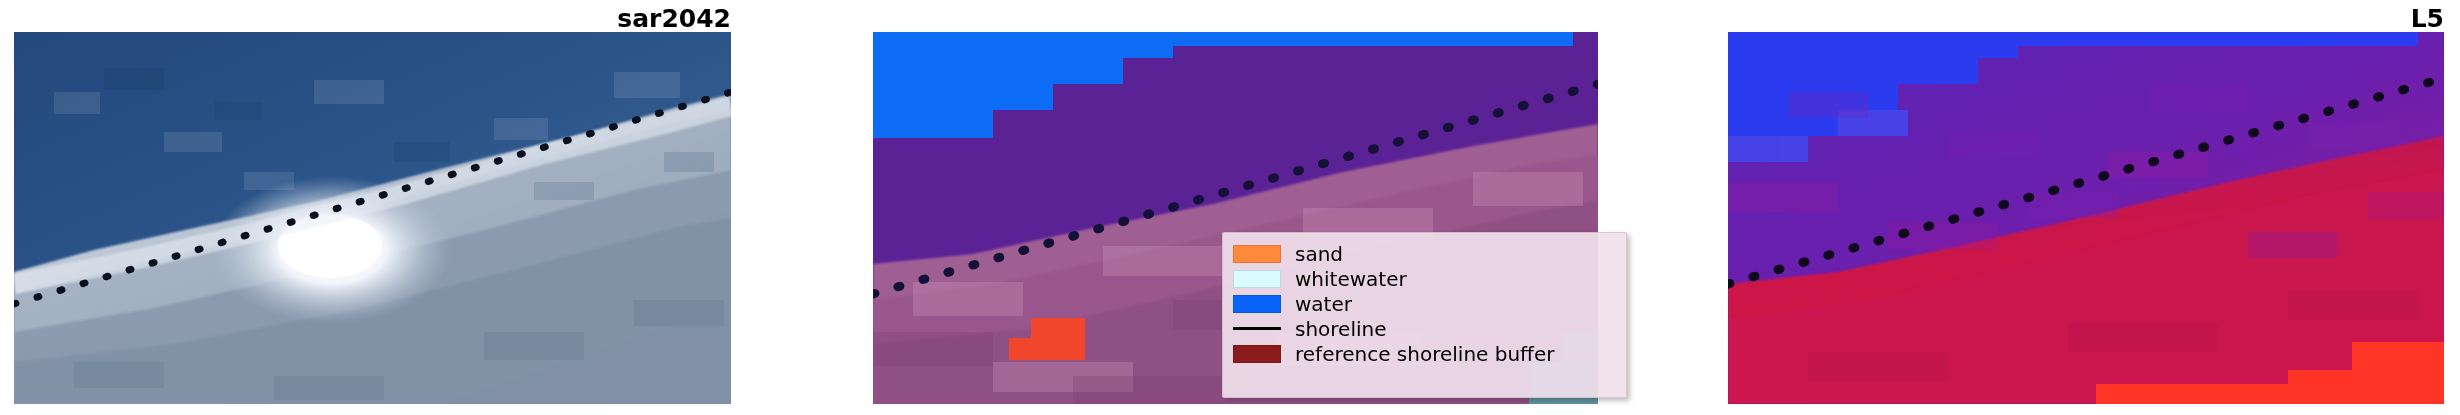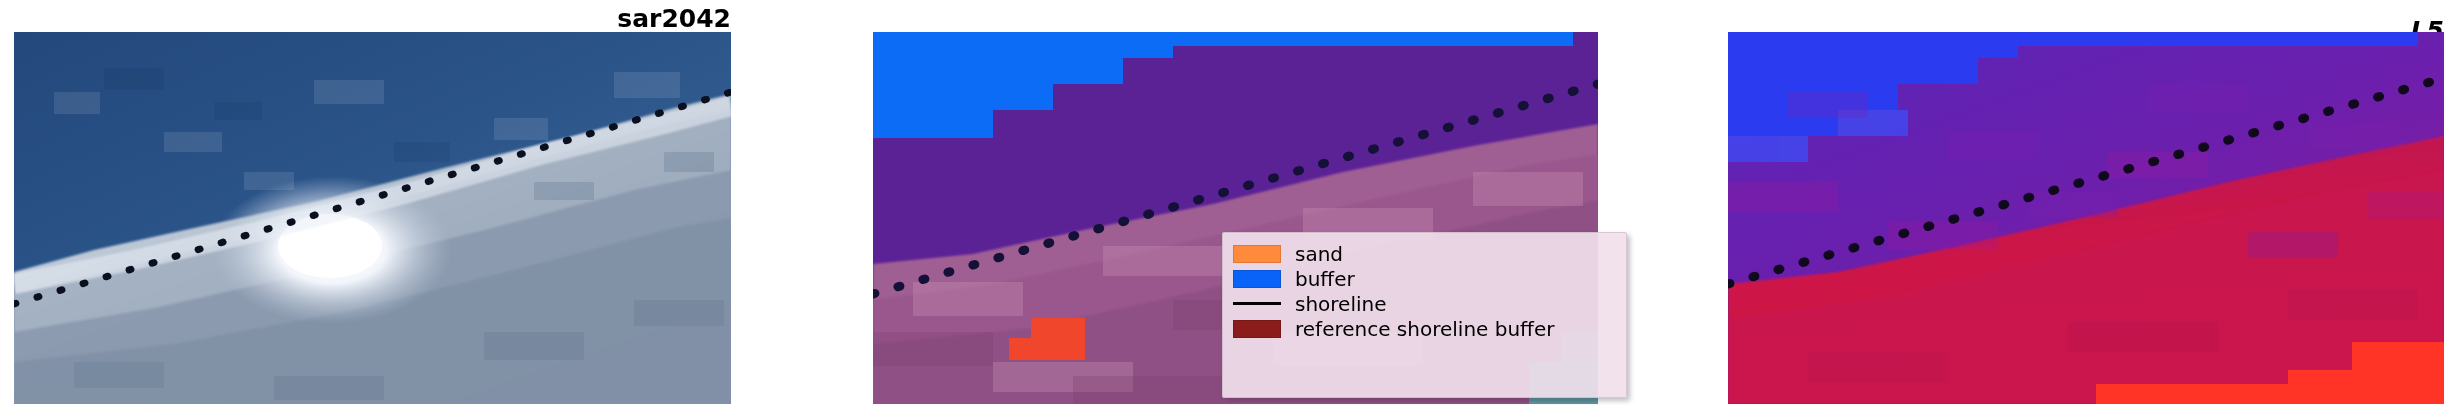--- a/index.html
+++ b/index.html
@@ -206,21 +206,21 @@
         <rect x="136" y="306" width="76" height="22"></rect>
       </g>
 
       <rect x="656" y="330" width="69" height="42" fill="#5a9aa0" opacity="0.95"></rect>
       <rect x="688" y="300" width="37" height="30" fill="#5a9aa0" opacity="0.6"></rect>
 
       <path d="M0 262 L725 52" stroke="#141038" stroke-width="9" stroke-linecap="round" stroke-dasharray="2 24" fill="none"></path>
     </svg>
   </div>
 
-  <div class="panel-title" style="left:1728px; top:16px; width:716px;font-style:italic;">L5</div>
+  <div class="panel-title" style="left:1728px; top:4px; width:716px;">L5</div>
 
   <div class="panel" style="left:1728px; top:32px; width:716px; height:372px;">
     <svg class="panel-img" viewBox="0 0 716 372" preserveAspectRatio="none">
       <defs>
         <linearGradient id="g3a" x1="0" y1="0" x2="0.7" y2="1">
           <stop offset="0" stop-color="#5a25b8"></stop>
           <stop offset="0.5" stop-color="#6b1fad"></stop>
           <stop offset="1" stop-color="#8e1c9c"></stop>
         </linearGradient>
         <linearGradient id="g3b" x1="0" y1="0" x2="0.3" y2="1">
@@ -281,24 +281,28 @@
     </svg>
   </div>
 
   <div class="legend" style="left:1222px; top:232px; width:405px; height:166px;">
 
     <div class="legend-row">
       <span class="swatch" style="background:#ff8a3c;"></span>
       <span class="legend-label">sand</span>
     </div>
 
+    <div class="legend-row">
+      <span class="swatch" style="background:#d7fbfe;"></span>
+      <span class="legend-label">whitewater</span>
+    </div>
 
     <div class="legend-row">
       <span class="swatch" style="background:#0a63f8;"></span>
-      <span class="legend-label">buffer</span>
+      <span class="legend-label">water</span>
     </div>
 
     <div class="legend-row">
       <span class="swatch line-swatch"></span>
       <span class="legend-label">shoreline</span>
     </div>
 
     <div class="legend-row">
       <span class="swatch" style="background:#8b1c1c;"></span>
       <span class="legend-label">reference shoreline buffer</span>

